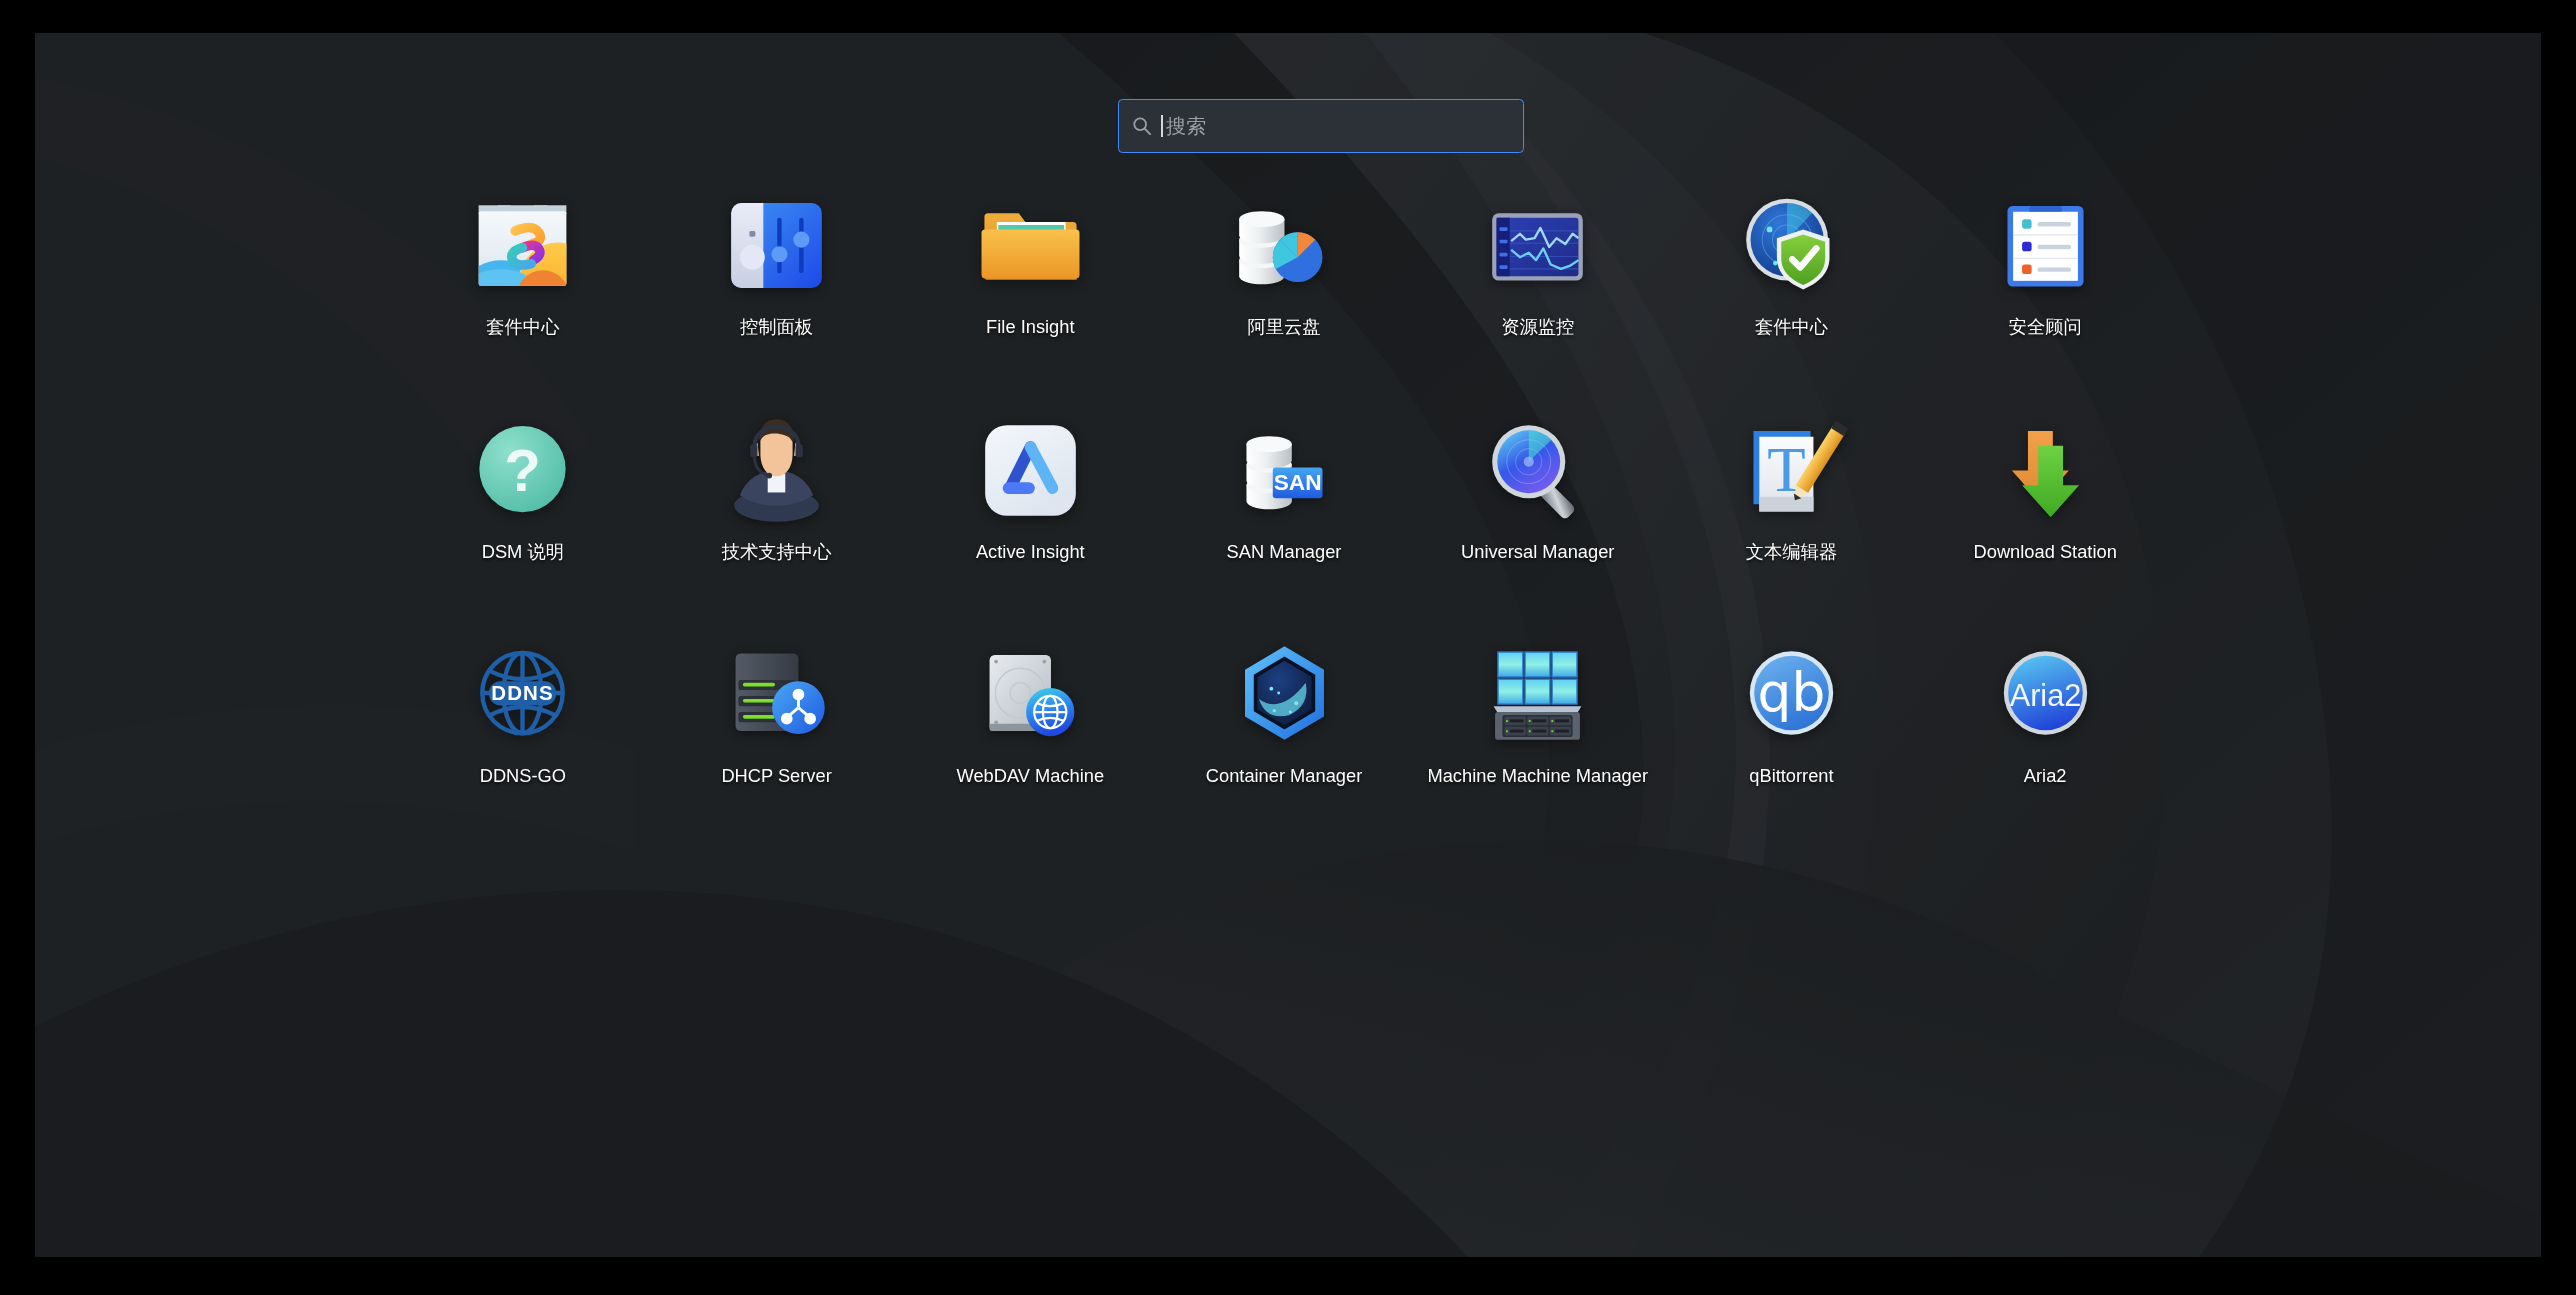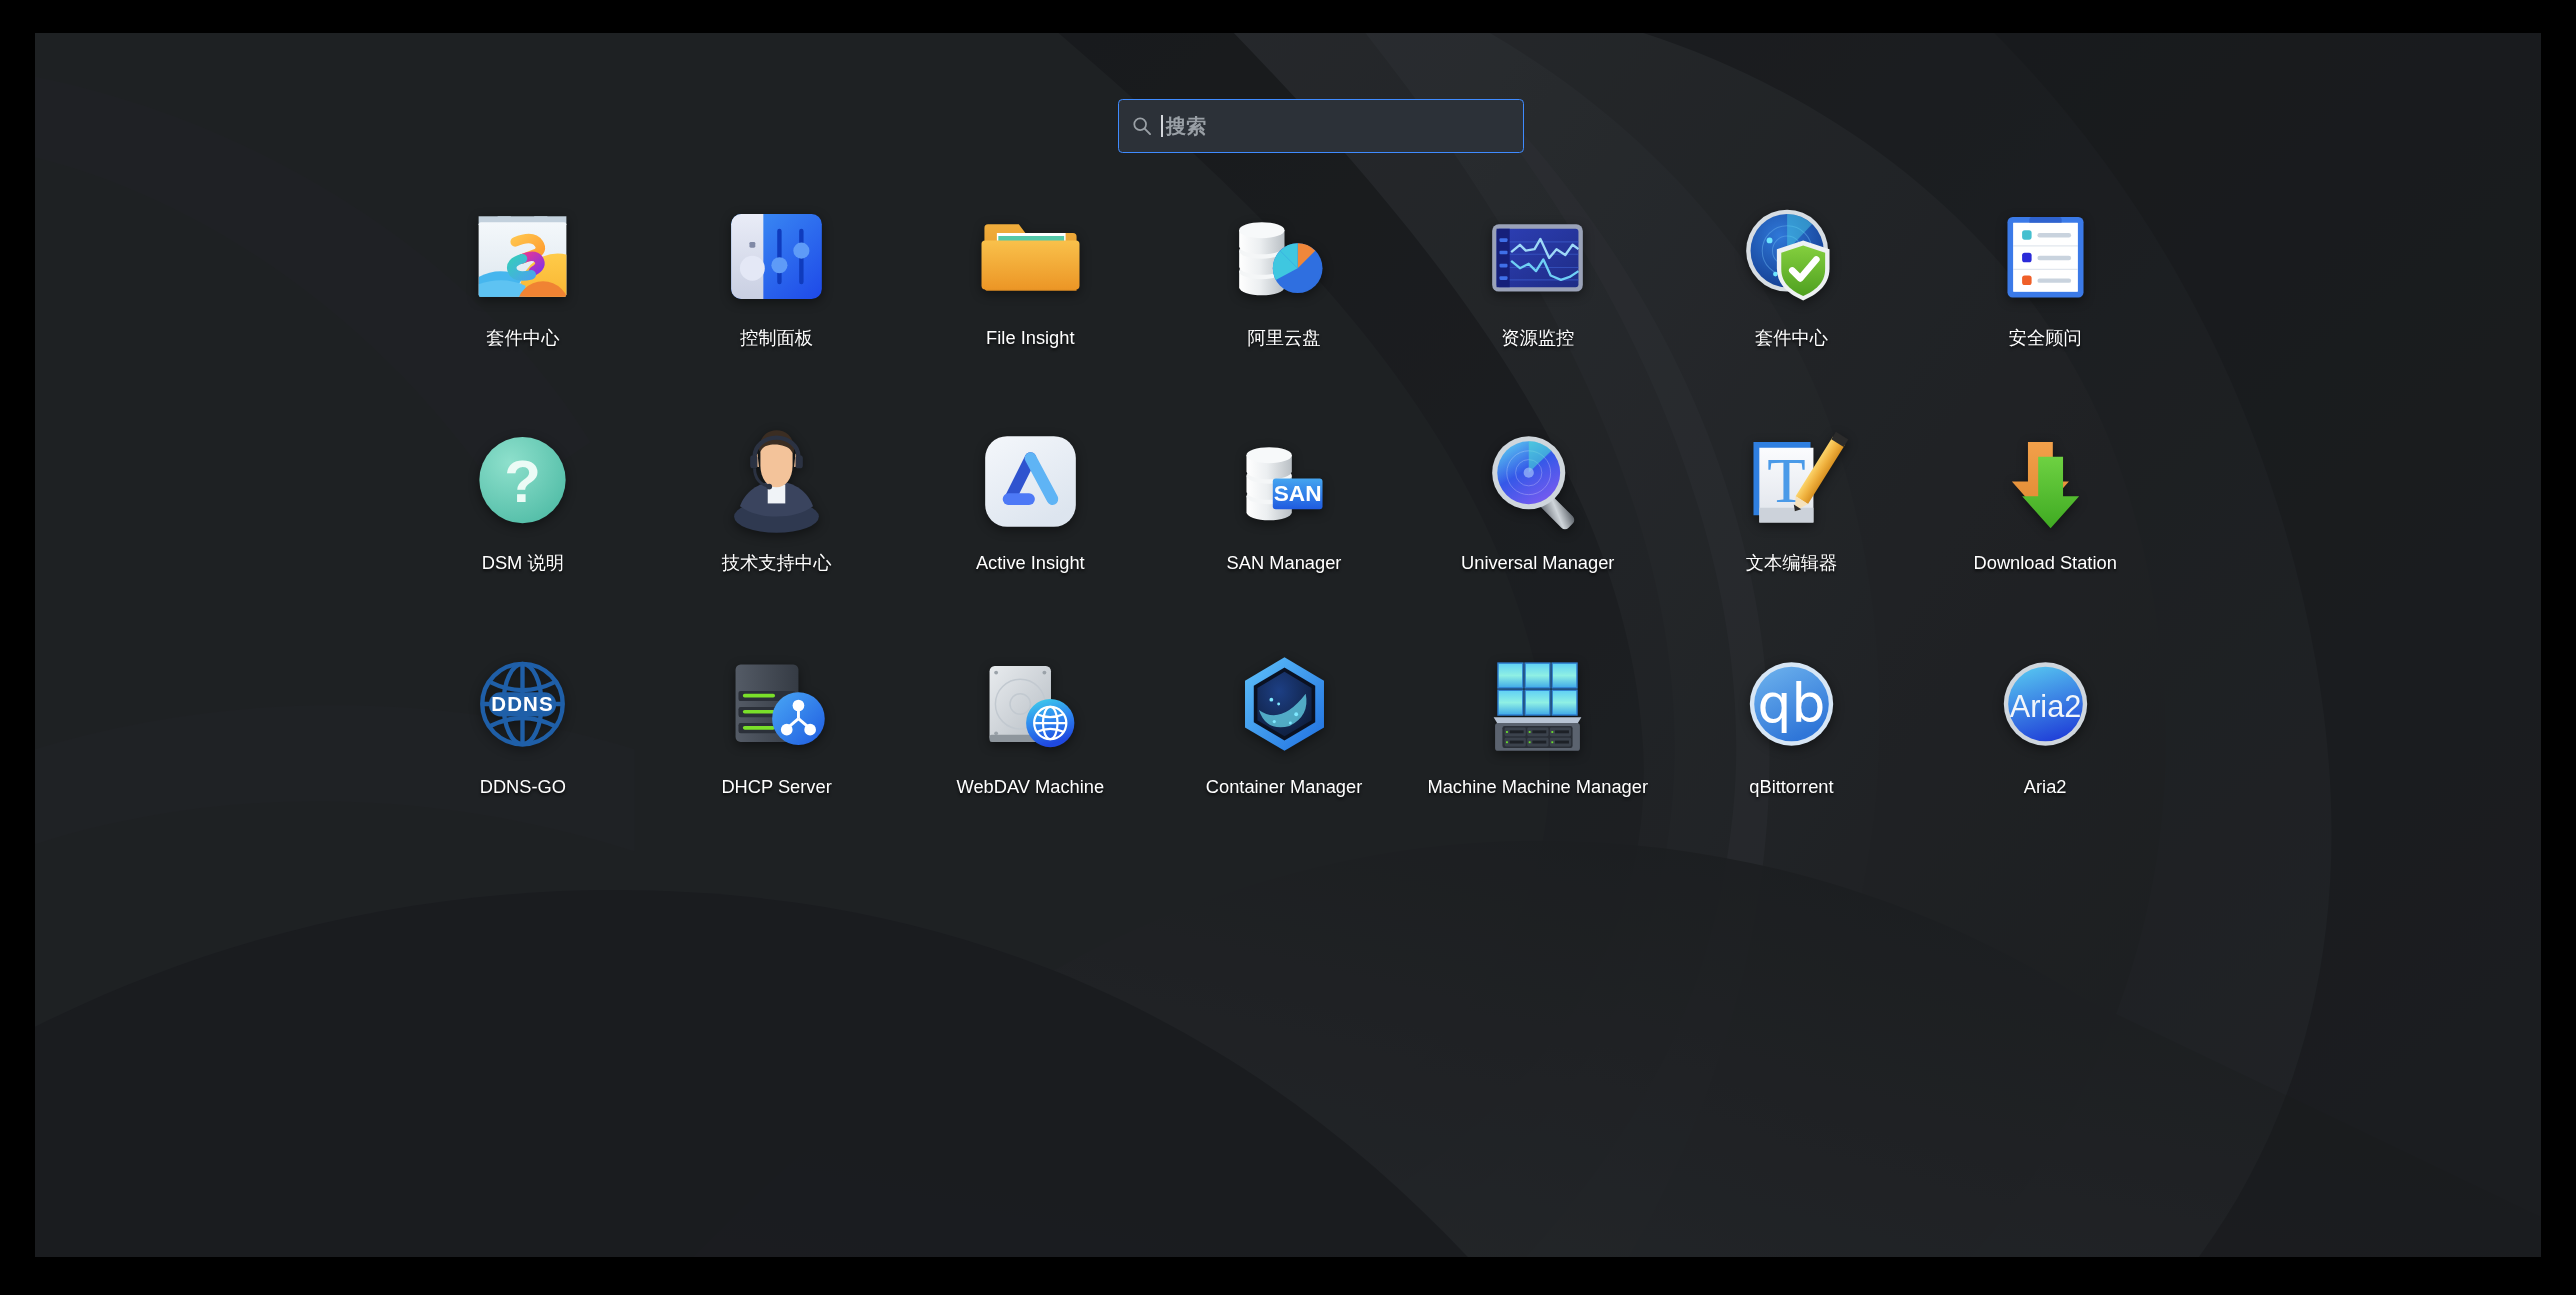--- a/index.html
+++ b/index.html
@@ -11,27 +11,27 @@
 
   
   .wall{position:absolute;inset:0;overflow:hidden;background:
       radial-gradient(120% 90% at 18% 8%, #272a2e 0%, #202326 38%, #17191c 70%, #101215 100%);}
   .wall svg{position:absolute;left:0;top:0;width:100%;height:100%;display:block;}
   .dim{position:absolute;inset:0;background:rgba(32,34,37,0.55);}
 
   
   #searchbar{position:absolute;left:1083px;top:66px;width:406px;height:54px;
       background:#2c3138;border:1.5px solid #3f8bff;border-radius:4.4px;
-      display:flex;align-items:center;box-sizing:border-box;padding:0 11.7px;font-weight:bold;}
+      display:flex;align-items:center;box-sizing:border-box;padding:0 11.7px;}
   #searchbar .mag{width:22px;height:22px;flex:0 0 22px;margin-right:8.8px;}
   #searchbar .caret{width:1.5px;height:22px;background:#d5d8dc;margin-right:2.9px;}
   #searchbar .ph{color:#9aa0a6;font-size:20px;line-height:1;letter-spacing:0.4px;}
 
   
-  #grid{position:absolute;left:361px;top:165px;width:1776px;}
+  #grid{position:absolute;left:361px;top:154px;width:1776px;}
   .row{display:flex;}
   .cell{width:254px;display:flex;flex-direction:column;align-items:center;cursor:default;}
   .r1 .cell,.r2 .cell,.r3 .cell,.r4 .cell{height:0;}
   .row.r1{height:225px;}
   .row.r2{height:224px;}
   .row.r3{height:223px;}
   .row.r4{height:190px;}
   .iconbox{width:117px;height:117px;position:relative;display:flex;align-items:center;justify-content:center;}
   .iconbox svg{width:117px;height:117px;display:block;
       filter:drop-shadow(0 3.7px 5.1px rgba(0,0,0,.45));}

